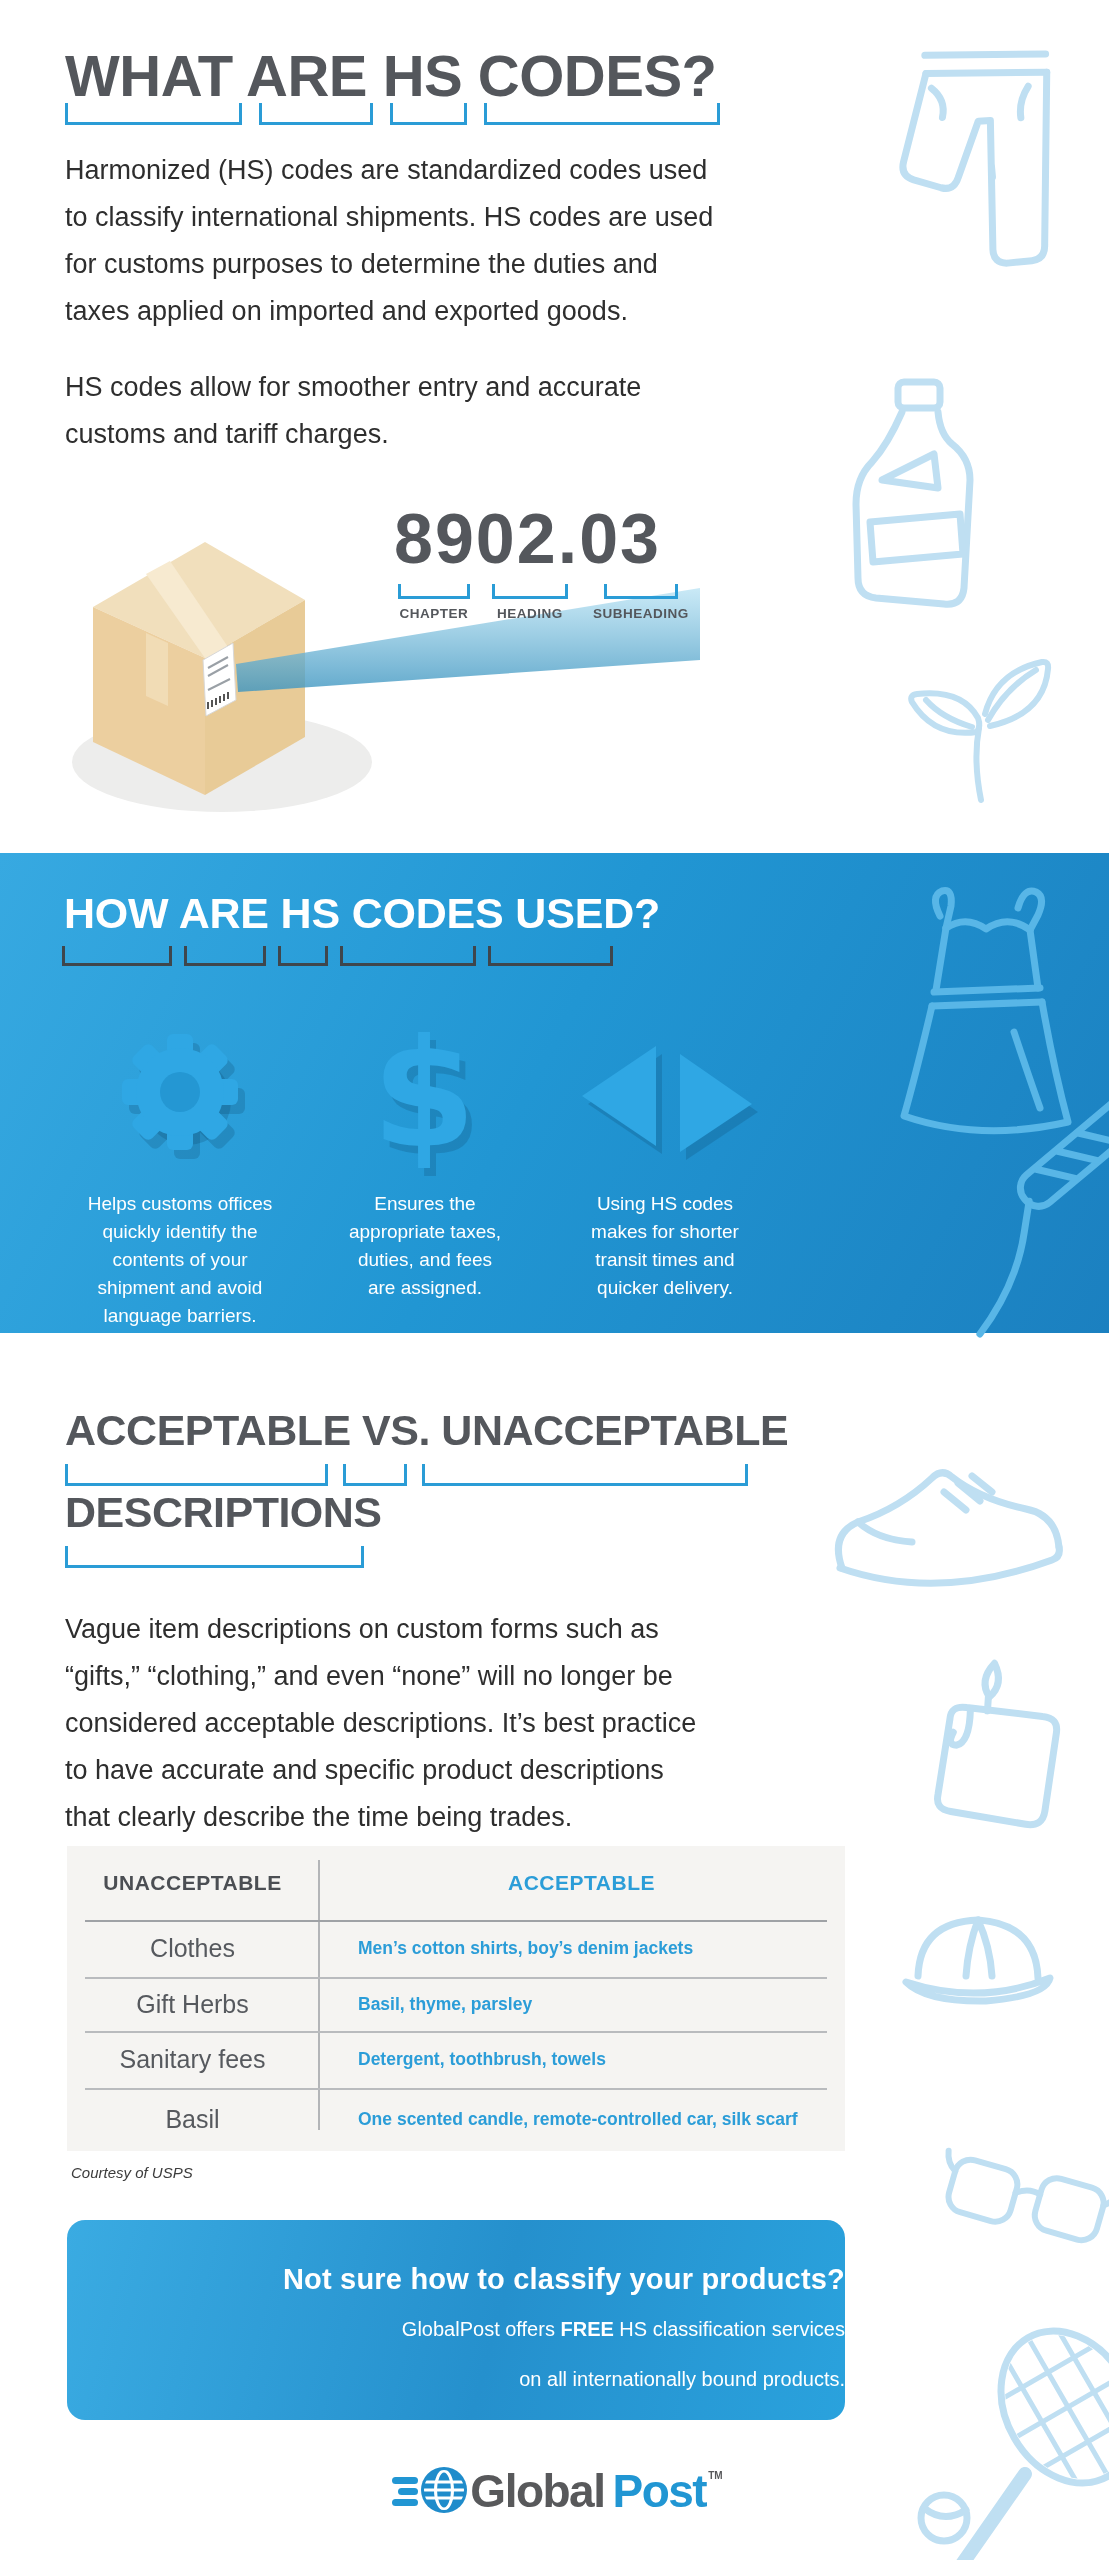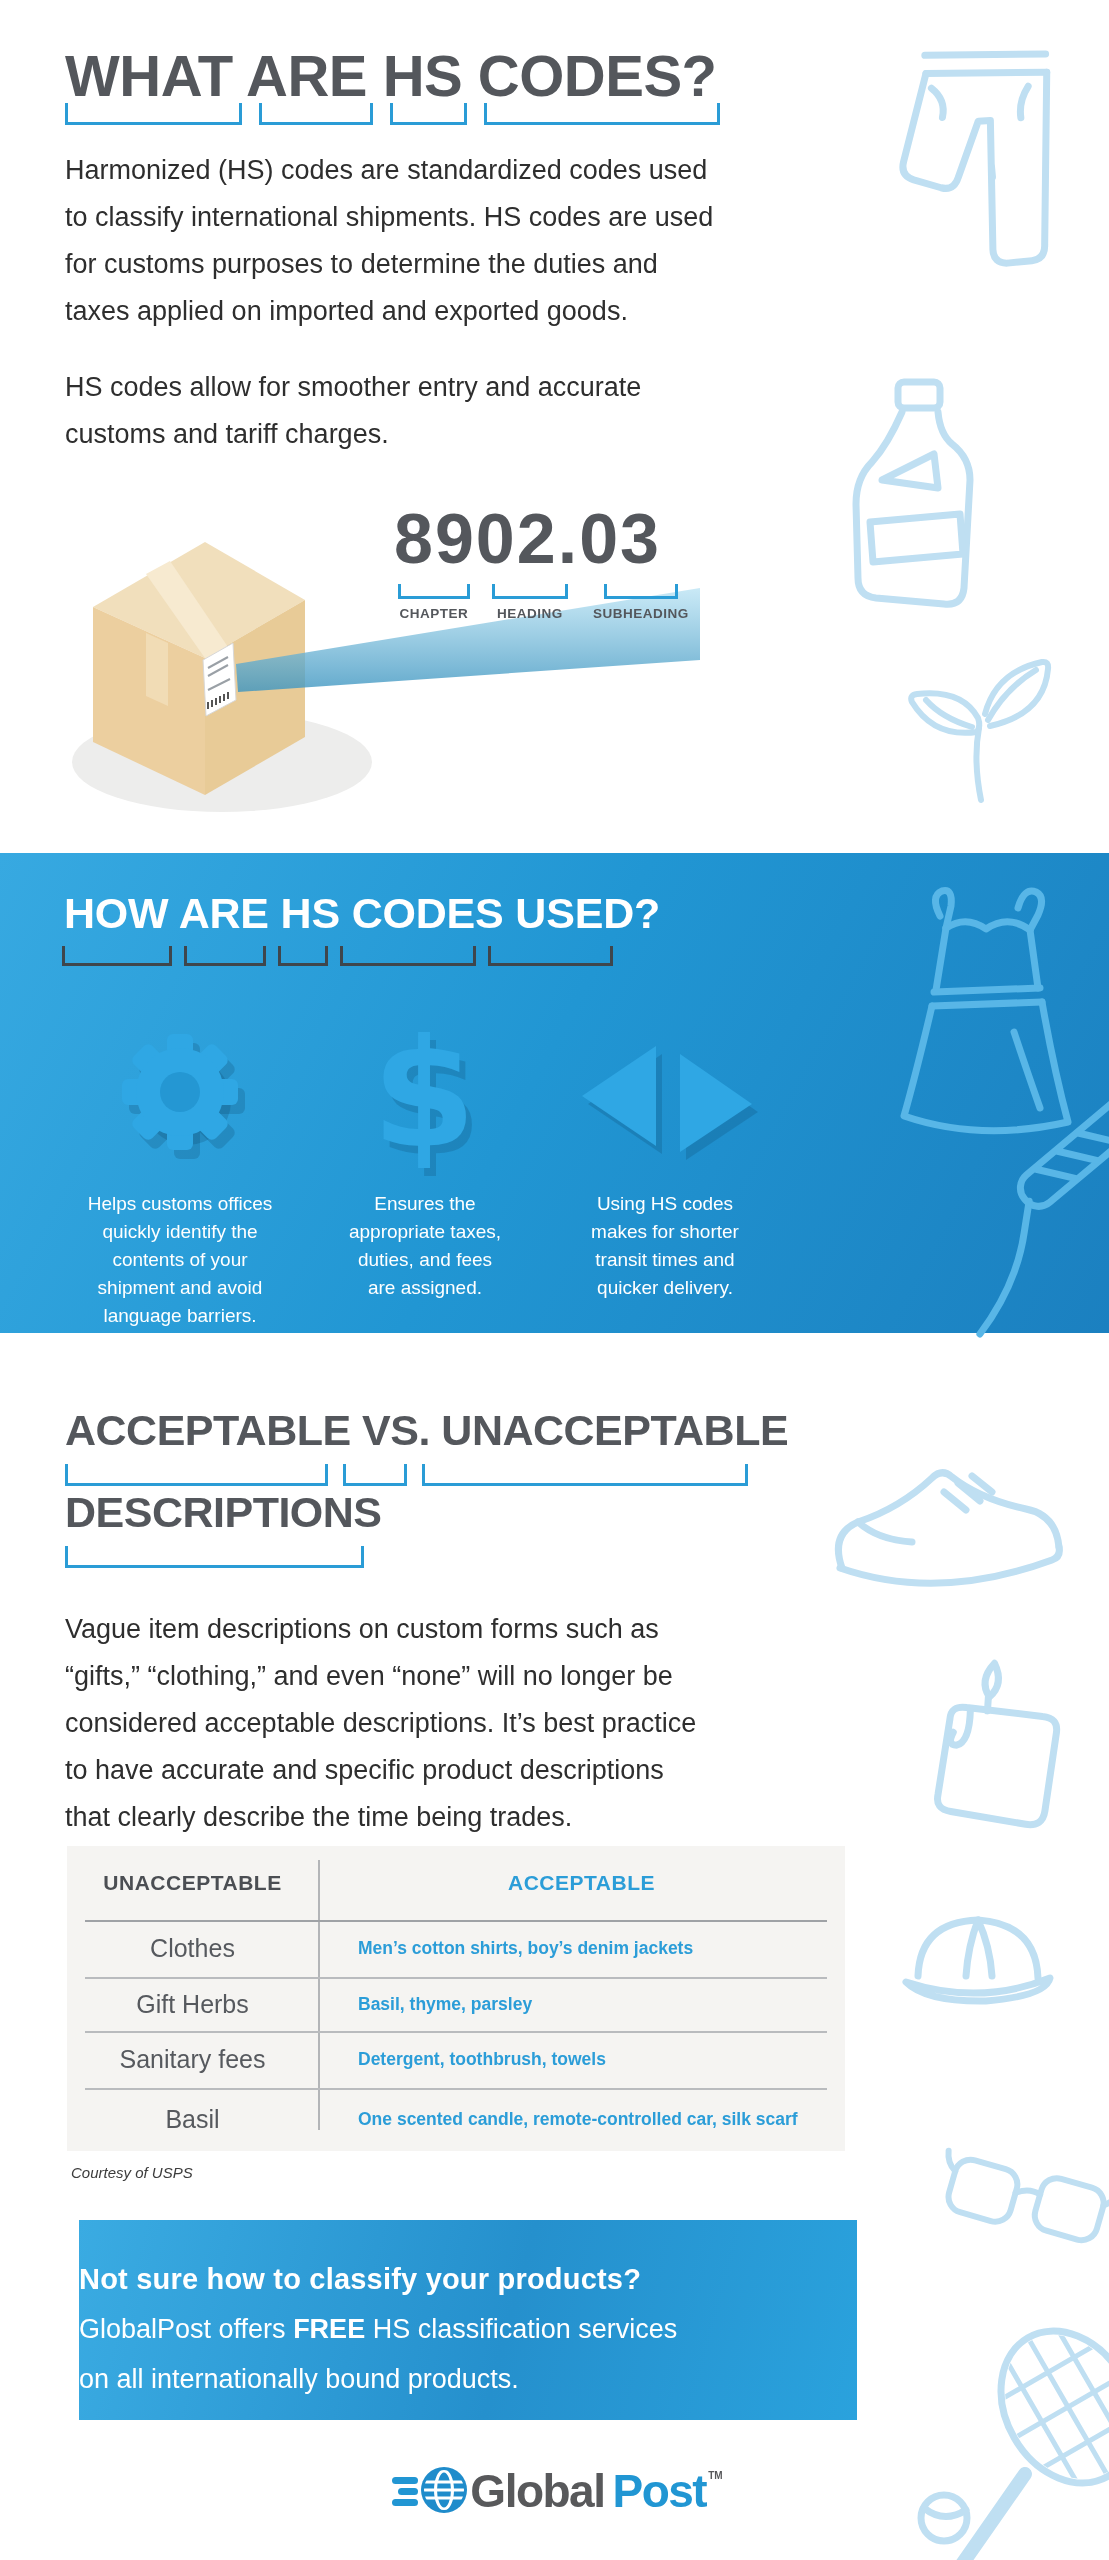--- a/index.html
+++ b/index.html
@@ -40,25 +40,25 @@
   .th{position:absolute;top:0;height:74px;display:flex;align-items:center;justify-content:center;
       font-weight:bold;font-size:21px;letter-spacing:0.5px;}
   .th1{left:0;width:251px;color:#4b4e53;}
   .th2{left:251px;width:527px;color:#2b9dd8;text-align:right;}
   .trow{position:absolute;width:100%;}
   .td1{position:absolute;left:0;width:251px;height:100%;display:flex;align-items:center;justify-content:center;
        color:#56595e;font-size:25px;}
   .td2{position:absolute;left:251px;width:527px;height:100%;display:flex;align-items:center;
        color:#2b9dd8;font-size:17.5px;font-weight:bold;padding-left:40px;box-sizing:border-box;}
   .caption{left:71px;top:2164px;font-style:italic;font-size:15px;color:#3c3c3c;}
-  .cta{left:79px;top:2220px;width:778px;height:200px;
+  .cta{left:67px;top:2220px;width:778px;height:200px;
        background:linear-gradient(105deg,#3aabe2 0%,#2590cd 55%,#2aa2dd 100%);
-       color:#fff;text-align:left;padding-top:34px;box-sizing:border-box;}
+       color:#fff;text-align:right;padding-top:34px;box-sizing:border-box;border-radius:18px;}
   .cta .l1{font-size:29px;font-weight:bold;line-height:50px;letter-spacing:0.2px;}
-  .cta .l2,.cta .l3{font-size:27px;line-height:50px;font-weight:400;}
+  .cta .l2,.cta .l3{font-size:20px;line-height:50px;font-weight:400;}
   .cta b{font-weight:bold;}
   .logo{left:0;top:2462px;width:1109px;display:flex;justify-content:center;align-items:center;}
   .lg-global{font-size:46px;font-weight:bold;color:#58595b;letter-spacing:-1.5px;}
   .lg-post{font-size:46px;font-weight:bold;color:#2196d3;letter-spacing:-1.5px;padding-left:8px;}
   .lg-tm{font-size:10px;font-weight:bold;color:#58595b;position:relative;top:-16px;left:2px;}
 </style>
 </head>
 <body>
 
 <div class="page">

